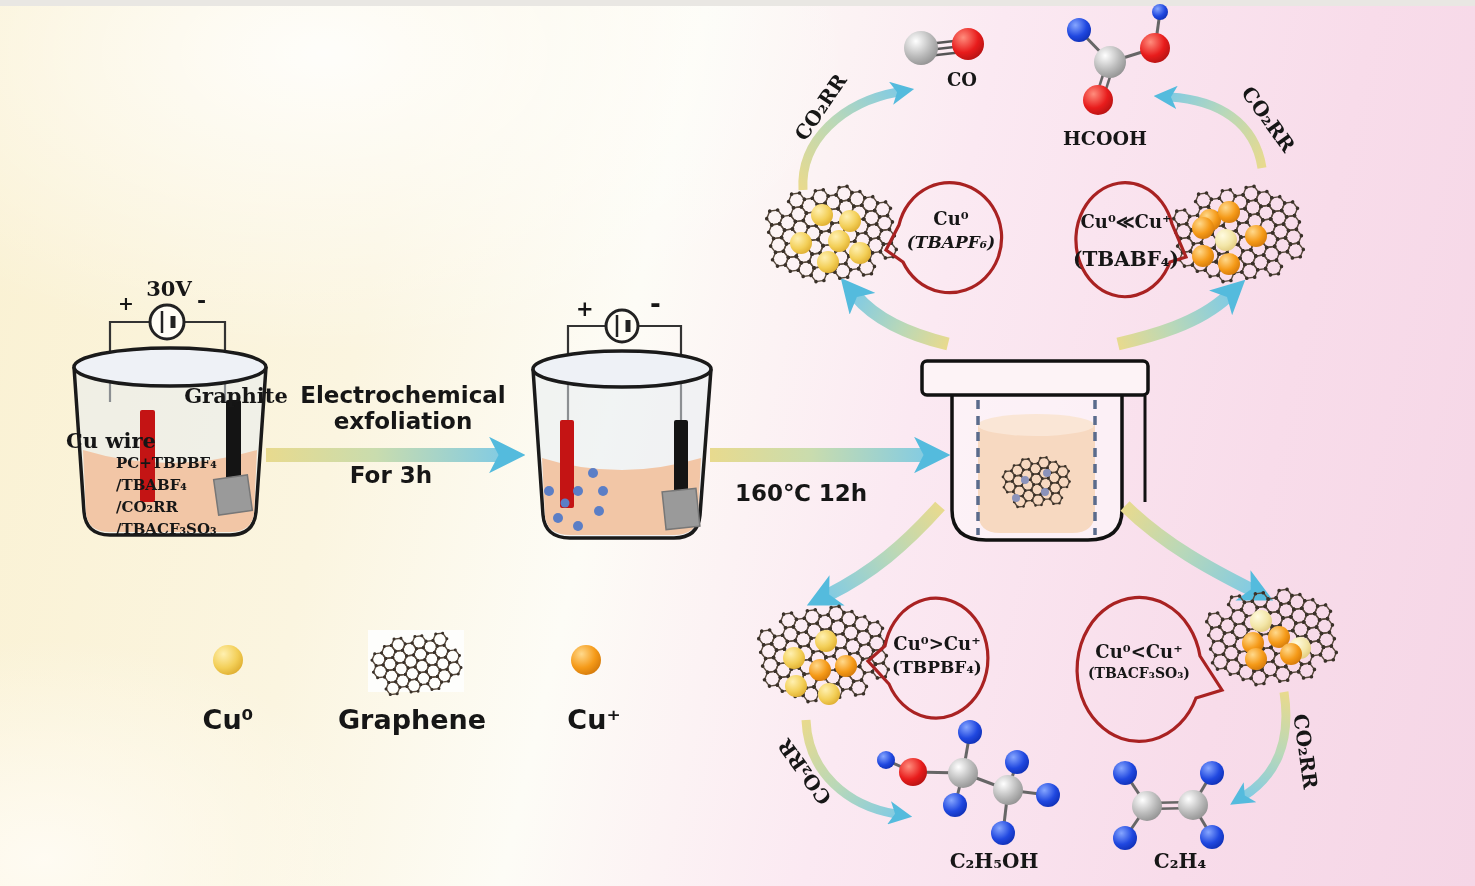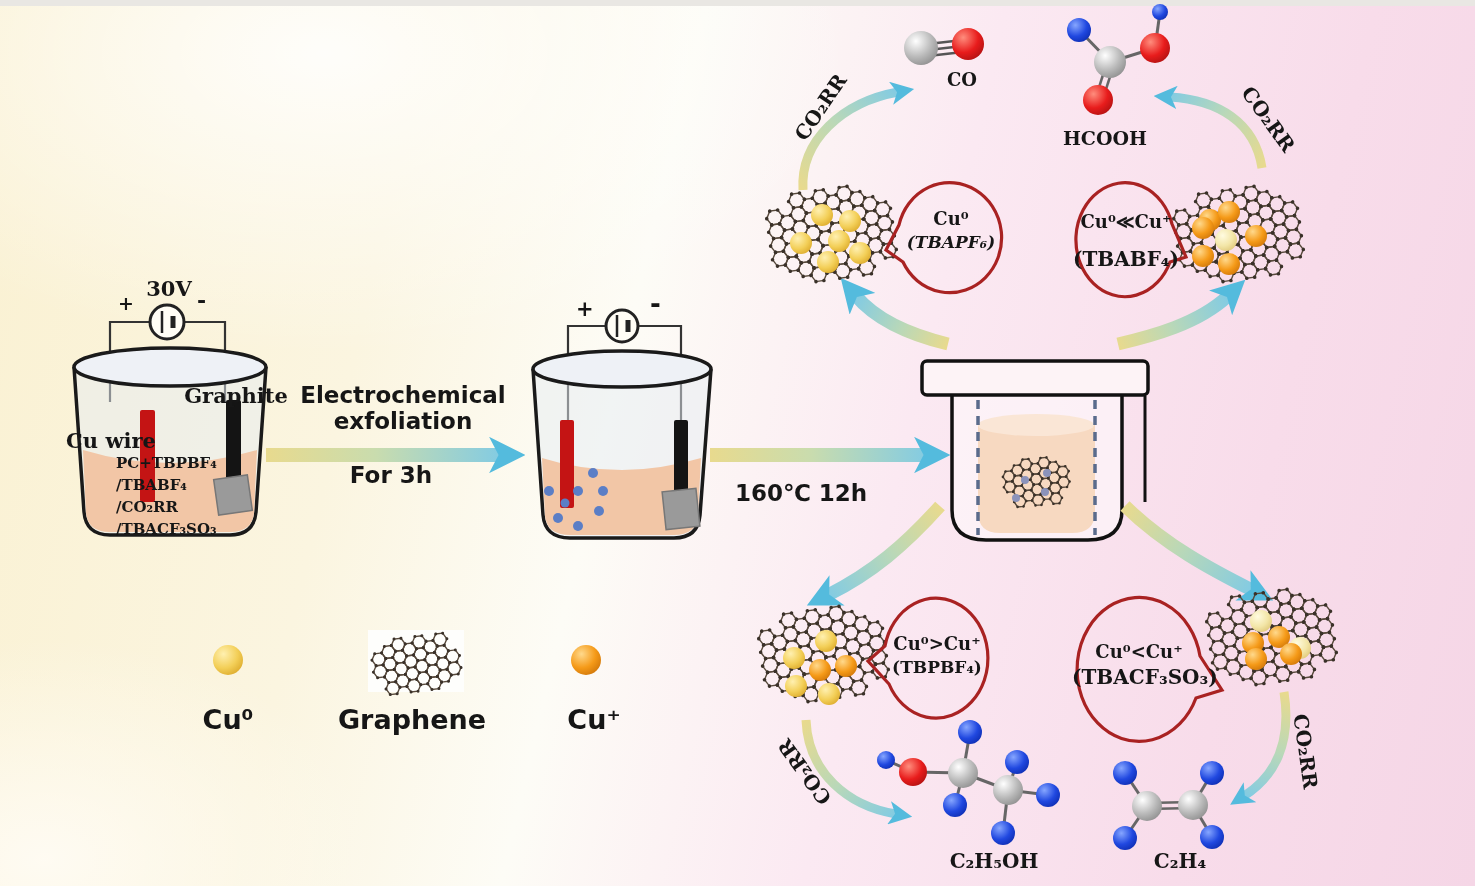--- a/index.html
+++ b/index.html
@@ -2156,19 +2156,19 @@
   <div class="lbl serif ctr bubbletxt" style="left:1068px;top:210px;width:116px;font-size:18px;">
     <div>Cu⁰≪Cu⁺</div>
     <div style="font-size:20px;margin-top:12px;">(TBABF₄)</div>
   </div>
   <div class="lbl serif ctr bubbletxt" style="left:880px;top:632px;width:114px;font-size:18px;text-align:center;">
     <div>Cu⁰&gt;Cu⁺</div>
     <div style="font-size:17px;">(TBPBF₄)</div>
   </div>
   <div class="lbl serif ctr bubbletxt" style="left:1072px;top:640px;width:134px;font-size:18px;">
     <div>Cu⁰&lt;Cu⁺</div>
-    <div style="font-size:20px;">(TBACF₃SO₃)</div>
+    <div style="font-size:14px;">(TBACF₃SO₃)</div>
   </div>
 
   <div class="lbl sans ctr" style="left:186px;top:704px;width:84px;font-size:27px;">Cu⁰</div>
   <div class="lbl sans ctr" style="left:330px;top:704px;width:164px;font-size:27px;">Graphene</div>
   <div class="lbl sans ctr" style="left:552px;top:704px;width:84px;font-size:27px;">Cu⁺</div>
 </div>
 
 </body></html>

